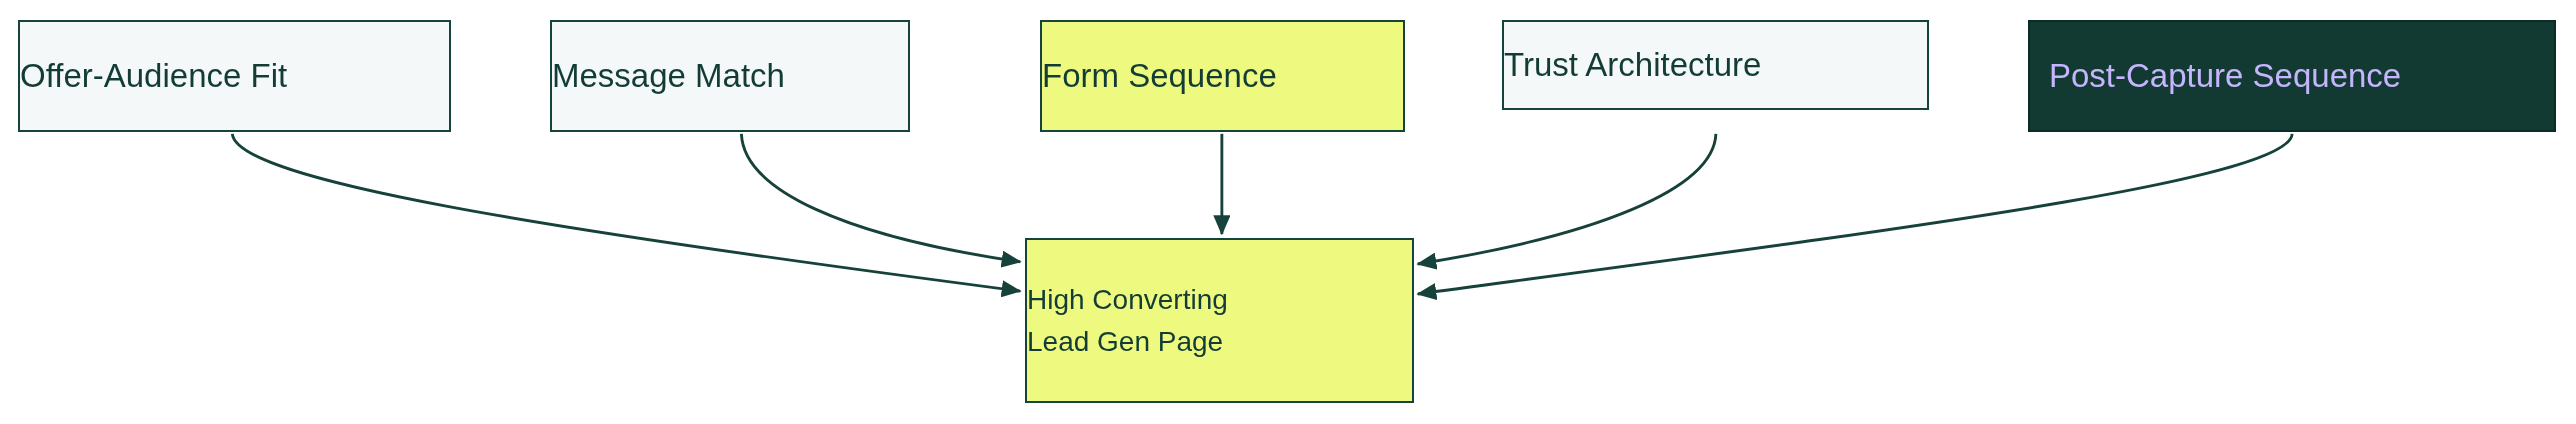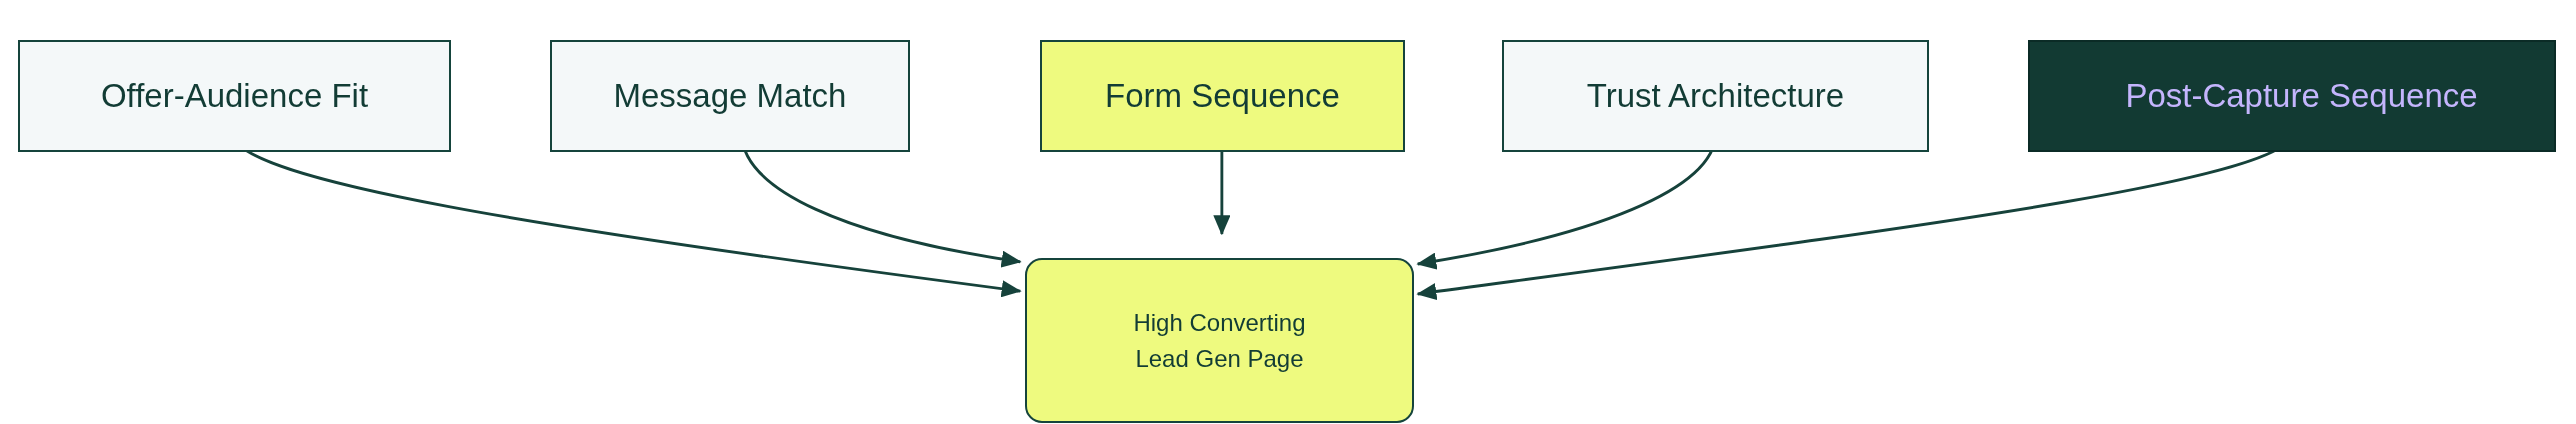--- a/index.html
+++ b/index.html
@@ -24,45 +24,43 @@
   .edge {
     fill: none;
     stroke: #16423b;
     stroke-width: 4;
   }
   .node {
     position: absolute;
     box-sizing: border-box;
     display: flex;
     flex-direction: column;
-    align-items: center;
+    align-items: flex-start;
     justify-content: center;
     text-align: center;
     border: 2.9px solid #15443c;
     font-size: 33px;
     line-height: 1.4;
     color: #123c35;
-    margin-top: 20px;
   }
   .node.light {
     background: #f4f8f9;
   }
   .node.yellow {
     background: #eefa7f;
   }
   .node.dark {
     background: #123a33;
     border-color: #0b2b26;
     color: #c4b5fd;
     padding-left: 19px;
   }
   .node.center-node {
-    font-size: 24px;
+    font-size: 28px;
     line-height: 1.5;
-    border-radius: 17px;
   }
   .node span {
     display: block;
     white-space: nowrap;
   }
 </style>
 </head>
 <body>
 
 <div id="canvas">
@@ -85,21 +83,21 @@
   </div>
 
   <div class="node light" style="left:550px; top:20px; width:360px; height:112px;">
     <span>Message Match</span>
   </div>
 
   <div class="node yellow" style="left:1040px; top:20px; width:365px; height:112px;">
     <span>Form Sequence</span>
   </div>
 
-  <div class="node light" style="left:1502px; top:20px; width:427px; height:112px;">
+  <div class="node light" style="left:1502px; top:20px; width:427px; height:90px;">
     <span>Trust Architecture</span>
   </div>
 
   <div class="node dark" style="left:2028px; top:20px; width:528px; height:112px;">
     <span>Post-Capture Sequence</span>
   </div>
 
   <div class="node yellow center-node" style="left:1025px; top:238px; width:389px; height:165px;">
     <span>High Converting</span>
     <span>Lead Gen Page</span>

